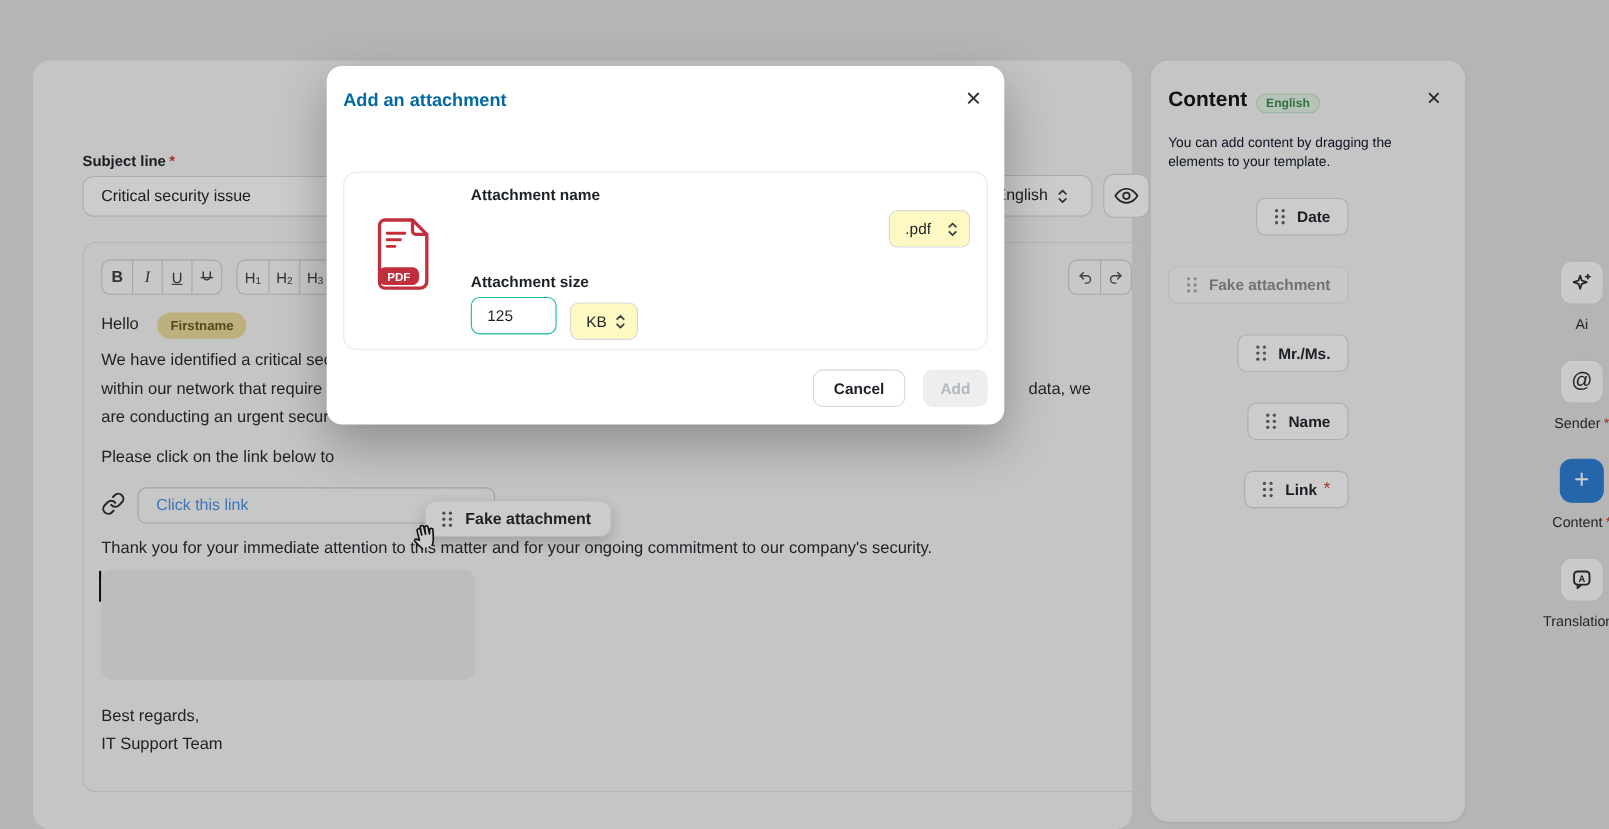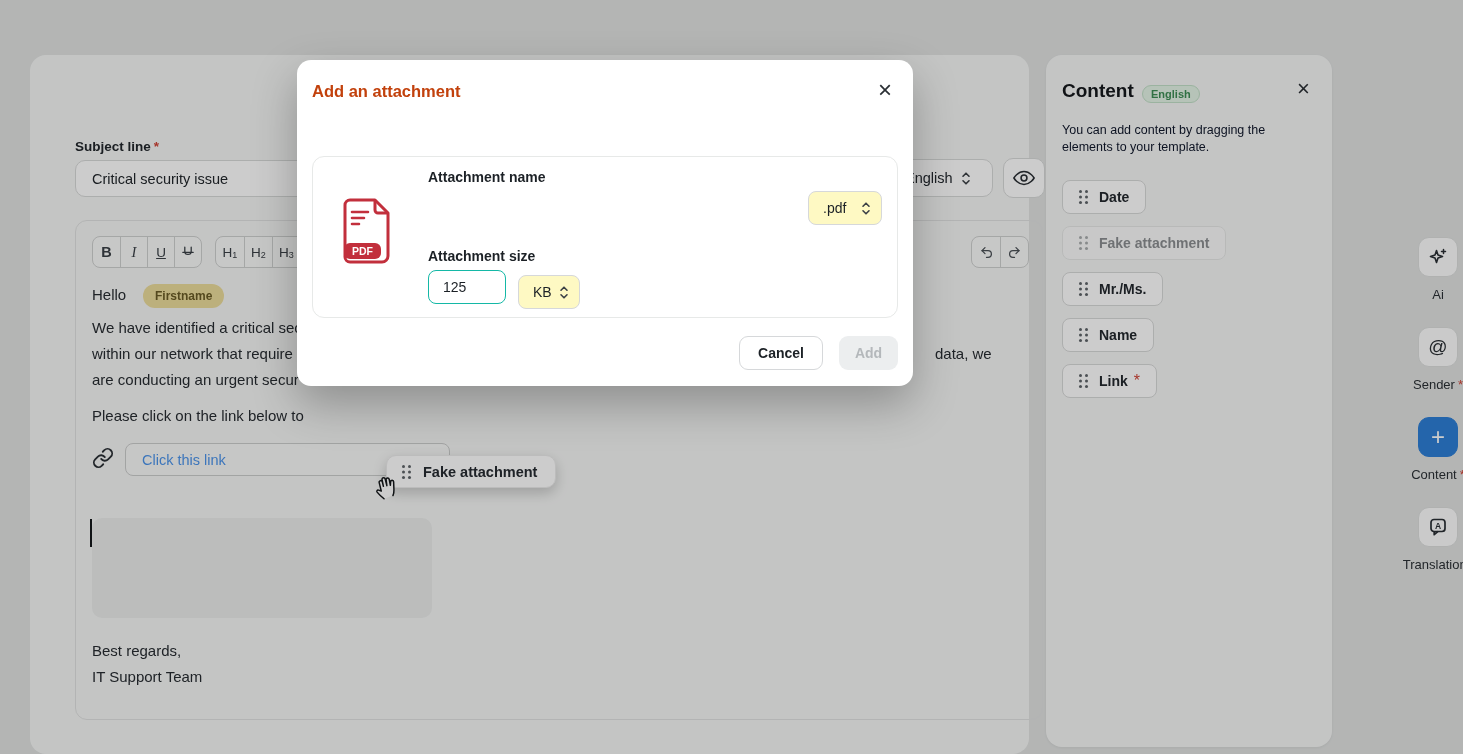--- a/index.html
+++ b/index.html
@@ -50,21 +50,21 @@
   .drag-chip { left:386px; top:455px; height:33px; background:#fff; border:1px solid #ececec; border-radius:10px; box-shadow:0 5px 14px rgba(0,0,0,.20); display:flex; align-items:center; padding:0 18px 0 15px; gap:13px; }
   .drag-chip .label { font-size:14.5px; font-weight:600; color:#262b31; }
   .dots { position:relative; width:8px; height:14px; }
   .dots::before,.dots::after { content:""; position:absolute; top:0; width:3px; height:3px; border-radius:50%; background:#5f6569; box-shadow:0 5.5px 0 #5f6569,0 11px 0 #5f6569; }
   .dots::before { left:0; } .dots::after { left:5.5px; }
   .hand { left:372px; top:472px; }
 
   
   .overlay { left:0; top:0; width:1463px; height:754px; background:rgba(0,0,0,.20); }
   .modal { left:297px; top:60px; width:616px; height:326px; background:#fff; border-radius:14px; box-shadow:0 18px 45px rgba(0,0,0,.28); }
-  .modal-title { left:15px; top:22px; font-size:16.5px; font-weight:700; color:#c2410c; }
+  .modal-title { left:15px; top:22px; font-size:16.5px; font-weight:700; color:#0369a1; }
   .modal-close { left:581px; top:18px; font-size:24px; color:#2a2f34; line-height:1; }
   .modal-desc { left:15px; top:62px; font-size:14px; color:#22272c; }
   .modal-inner { left:15px; top:96px; width:586px; height:162px; border:1px solid #e7e9e8; border-radius:12px; }
   .pdf-icon { left:28px; top:40px; }
   .fld-label { font-size:14px; font-weight:600; color:#1c2126; }
   .name-label { left:115px; top:12px; }
   .name-input { left:115px; top:34px; width:368px; height:34px; border:1px solid #d6d8da; border-radius:8px; padding:0 14px; font-size:14px; color:#1c2126; font-family:"Liberation Sans",sans-serif; }
   .name-input::placeholder { color:#9ca1a6; }
   .select { border:1px solid #d6d8da; border-radius:8px; display:flex; align-items:center; padding:0 10px 0 14px; font-size:14px; color:#1c2126; background:#fef9c3; }
   .select .chevrons { margin-left:auto; }
@@ -74,21 +74,21 @@
   .unit-select { left:205px; top:107px; width:62px; height:34px;margin-top:11px; }
   .btn { height:34px; border-radius:9px; display:flex; align-items:center; justify-content:center; font-size:14px; font-weight:600; }
   .cancel-btn { left:442px; top:276px; width:84px; background:#fff; border:1px solid #d6d8da; color:#1c2126; }
   .add-btn { left:542px; top:276px; width:59px; background:#eceeef; color:#b4b8bb; }
 
   
   .panel-title { left:1062px; top:80px; font-size:19px; font-weight:700; color:#15181c; }
   .lang-badge { left:1142px; top:85px; height:18px; background:#e4f4e6; border:1px solid #c2e0c8; border-radius:9px; display:flex; align-items:center; padding:0 8px; font-size:11px; font-weight:700; color:#3e8e55; }
   .panel-close { left:1297px; top:78px; font-size:22px; color:#2a2f34; line-height:1; }
   .panel-desc { left:1062px; top:122px; font-size:12.5px; line-height:17px; color:#0f172a; }
-  .chips-col { left:1062px; top:180px; display:flex; flex-direction:column; align-items:flex-start; gap:12px; }
+  .chips-col { left:1062px; top:180px; display:flex; flex-direction:column; align-items:flex-end; gap:28px; }
   .chip { height:34px; background:#fff; border:1px solid #d8dad9; border-radius:8px; display:flex; align-items:center; padding:0 16px; gap:12px; }
   .chip .label { font-size:14px; font-weight:600; color:#23282e; }
   .chip.disabled { opacity:.5; }
 
   
   .rail { left:1350px; top:237px; width:80px; display:flex; flex-direction:column; align-items:center; gap:25px;margin-left:48px; }
   .rail-item { display:flex; flex-direction:column; align-items:center; gap:10px; }
   .rail-btn { width:40px; height:40px; background:#fdfdfd; border:1px solid #dcdedd; border-radius:11px; display:flex; align-items:center; justify-content:center; color:#2a2f34; }
   .rail-btn.accent { background:#2e7fd6; border-color:#2e7fd6; color:#fff; font-size:24px; font-weight:400; }
   .rail-label { font-size:13px; color:#2b3035; }
@@ -191,20 +191,21 @@
     <div class="abs link-icon-wrap">
       <svg width="22" height="22" viewBox="0 0 24 24">
           <path d="M10 13a5 5 0 0 0 7.54.54l3-3a5 5 0 0 0-7.07-7.07l-1.72 1.71" fill="none" stroke="#2b3035" stroke-width="2" stroke-linecap="round" stroke-linejoin="round"></path>
           <path d="M14 11a5 5 0 0 0-7.54-.54l-3 3a5 5 0 0 0 7.07 7.07l1.71-1.71" fill="none" stroke="#2b3035" stroke-width="2" stroke-linecap="round" stroke-linejoin="round"></path>
         </svg>
     </div>
     <div class="abs link-box">
       <span class="link-text nowrap">Click this link</span>
     </div>
 
+    <div class="abs bodytext p3 nowrap">Thank you for your immediate attention to this matter and for your ongoing commitment to our company's security.</div>
 
     <div class="abs caret"></div>
     <div class="abs drop-zone"></div>
 
     <div class="abs bodytext sign1 nowrap">Best regards,</div>
     <div class="abs bodytext sign2 nowrap">IT Support Team</div>
 
   </div>
 
   <div class="abs content-panel"></div>

